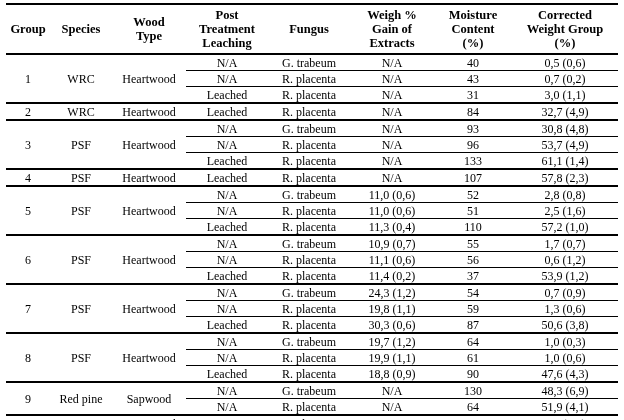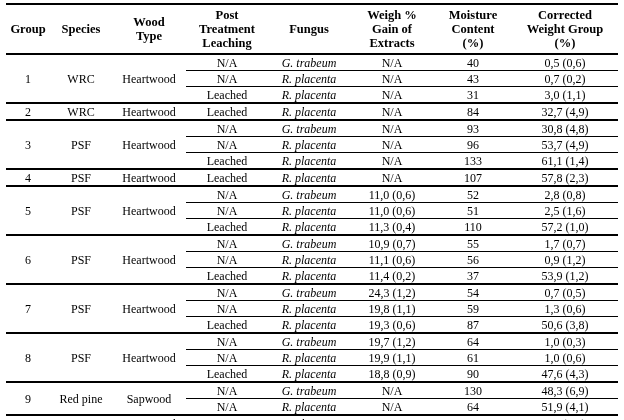--- a/index.html
+++ b/index.html
@@ -48,21 +48,20 @@
   tbody tr.sub td {
     border-top: 1px solid #000;
   }
   tbody tr.group-start td {
     border-top: 2px solid #000;
   }
   tbody tr:last-child td {
     border-bottom: 2px solid #000;
   }
   td.fungus {
-    font-style: italic;
   }
 </style>
 </head>
 <body>
 
 <div class="page">
   <table class="results">
     <colgroup>
       <col style="width:44px">
       <col style="width:62px">
@@ -195,50 +194,50 @@
           <td class="fungus">G. trabeum</td>
           <td>10,9 (0,7)</td>
           <td>55</td>
           <td>1,7 (0,7)</td>
         </tr>
         <tr class="sub">
           <td>N/A</td>
           <td class="fungus">R. placenta</td>
           <td>11,1 (0,6)</td>
           <td>56</td>
-          <td>0,9 (1,2)</td>
+          <td>0,6 (1,2)</td>
         </tr>
         <tr class="sub">
           <td>Leached</td>
           <td class="fungus">R. placenta</td>
           <td>11,4 (0,2)</td>
           <td>37</td>
           <td>53,9 (1,2)</td>
         </tr>
         <tr class="group-start">
           <td rowspan="3">7</td>
           <td rowspan="3">PSF</td>
           <td rowspan="3">Heartwood</td>
           <td>N/A</td>
           <td class="fungus">G. trabeum</td>
           <td>24,3 (1,2)</td>
           <td>54</td>
-          <td>0,7 (0,5)</td>
+          <td>0,7 (0,9)</td>
         </tr>
         <tr class="sub">
           <td>N/A</td>
           <td class="fungus">R. placenta</td>
           <td>19,8 (1,1)</td>
           <td>59</td>
           <td>1,3 (0,6)</td>
         </tr>
         <tr class="sub">
           <td>Leached</td>
           <td class="fungus">R. placenta</td>
-          <td>19,3 (0,6)</td>
+          <td>30,3 (0,6)</td>
           <td>87</td>
           <td>50,6 (3,8)</td>
         </tr>
         <tr class="group-start">
           <td rowspan="3">8</td>
           <td rowspan="3">PSF</td>
           <td rowspan="3">Heartwood</td>
           <td>N/A</td>
           <td class="fungus">G. trabeum</td>
           <td>19,7 (1,2)</td>

